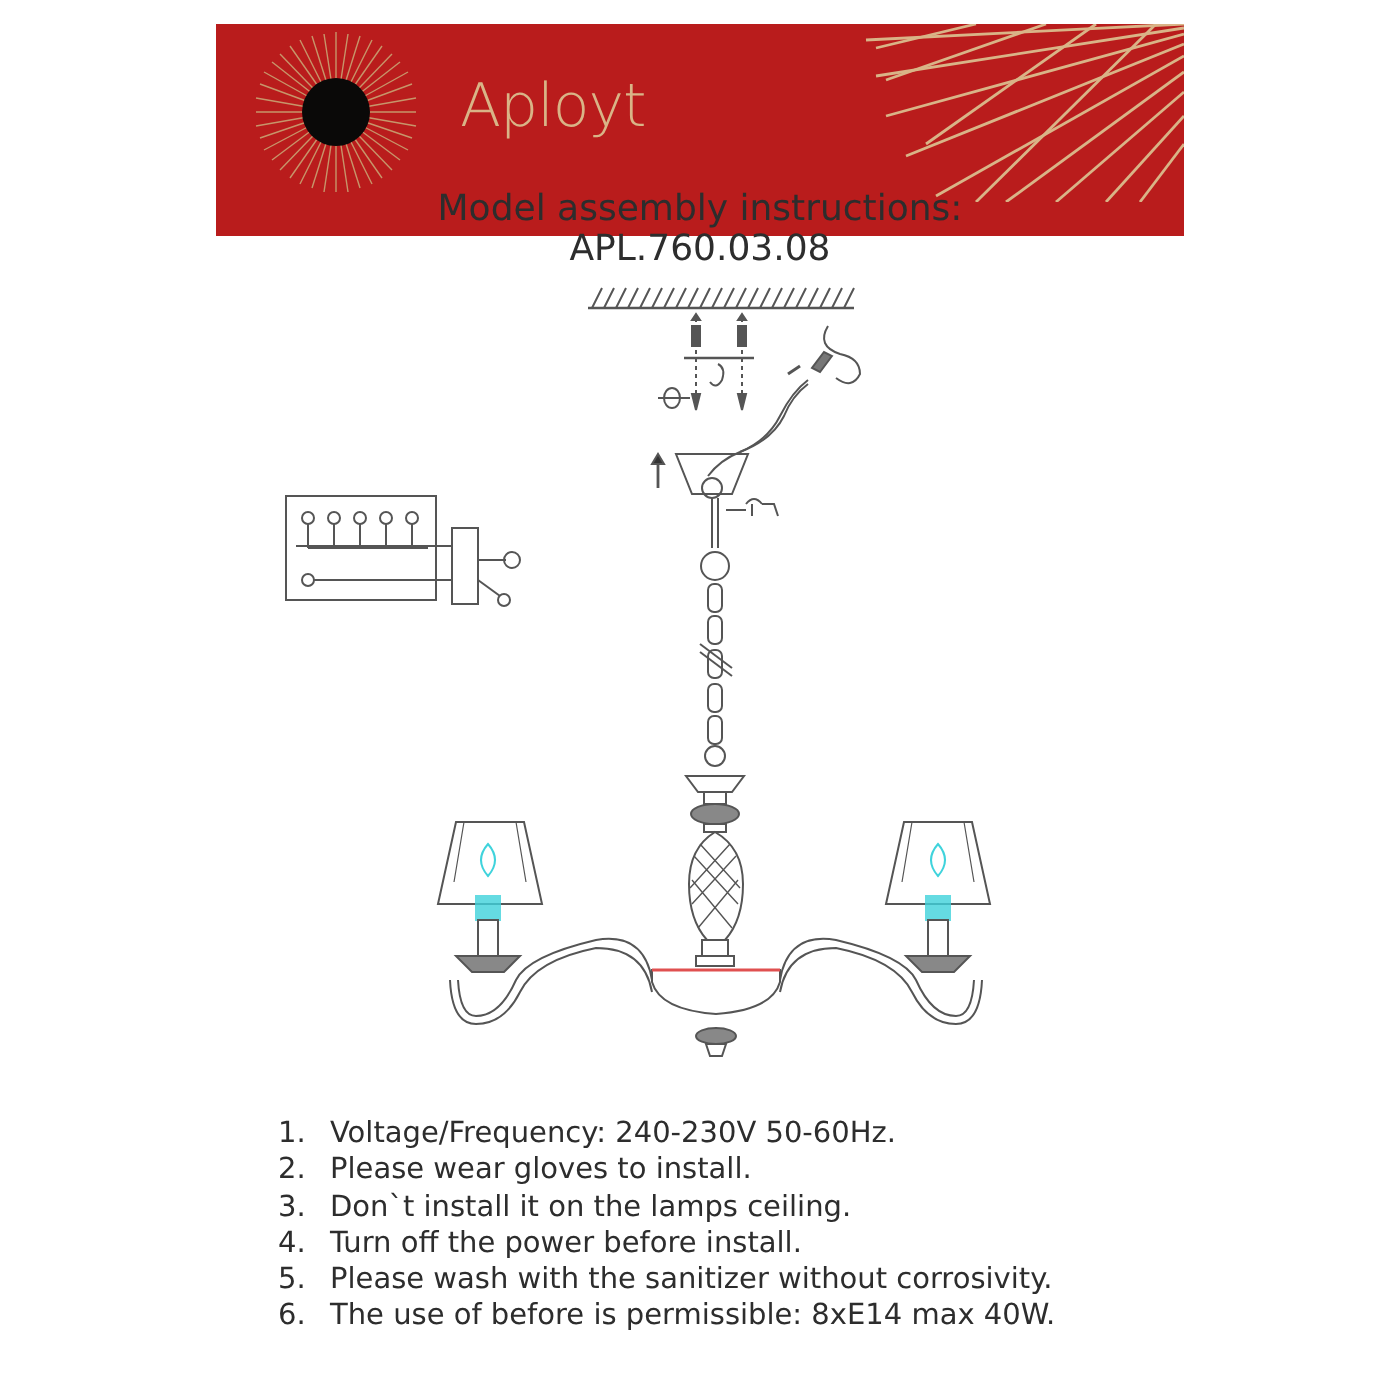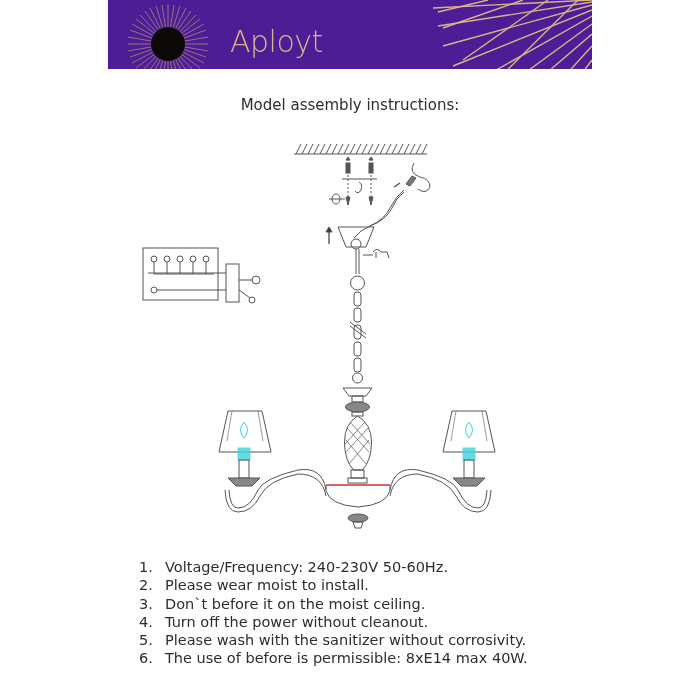--- a/index.html
+++ b/index.html
@@ -1,20 +1,20 @@
 <!DOCTYPE html>
 <html><head>
 <meta charset="utf-8">
 <style>
   html, body { margin:0; padding:0; background:#ffffff; }
   body { width:700px; height:700px; position:relative; overflow:hidden; font-family:"DejaVu Sans", sans-serif; color:#2a2a2a; }
-  .banner { position:absolute; left:108px; top:0; width:484px; height:69px; background:#4c1d95; overflow:hidden; }
+  .banner { position:absolute; left:108px; top:12px; width:484px; height:106px; background:#b91c1c; overflow:hidden; }
   .banner svg { position:absolute; left:0; top:0; }
   .brand { position:absolute; left:122px; top:24px; font-family:"DejaVu Sans", sans-serif; font-size:30px; font-weight:300; color:#d9b487; letter-spacing:-0.5px; }
-  .title { position:absolute; left:0; width:700px; top:95px; text-align:center; font-size:15px; line-height:20px; color:#2d2d2d; }
+  .title { position:absolute; left:0; width:700px; top:95px; text-align:center; font-size:18px; line-height:20px; color:#2d2d2d; }
   .diagram { position:absolute; left:0; top:0; }
   .list { position:absolute; left:139px; top:558px; margin:0; padding:0; list-style:none; font-size:14.5px; line-height:18.3px; color:#2d2d2d; }
   .list li { display:flex; white-space:nowrap; }
   .list .num { width:26px; display:inline-block; }
 </style>
 </head>
 <body>
 
 <div class="banner">
   <svg width="484" height="89">
@@ -79,20 +79,21 @@
       <line x1="440" y1="0" x2="355" y2="60"></line>
       <line x1="415" y1="0" x2="335" y2="28"></line>
       <line x1="380" y1="0" x2="330" y2="12"></line>
     </g>
   </svg>
   <div class="brand">Aployt</div>
 </div>
 
 <div class="title">
   <div>Model assembly instructions:</div>
+  <div>APL.760.03.08</div>
 </div>
 
 <svg class="diagram" width="700" height="560">
   <g fill="none" stroke="#555" stroke-width="1">
 
     <g>
       <line x1="294" y1="154" x2="427" y2="154" stroke-width="1.2"></line>
       <path d="M296 154 l5 -10 M302 154 l5 -10 M308 154 l5 -10 M314 154 l5 -10 M320 154 l5 -10 M326 154 l5 -10 M332 154 l5 -10 M338 154 l5 -10 M344 154 l5 -10 M350 154 l5 -10 M356 154 l5 -10 M362 154 l5 -10 M368 154 l5 -10 M374 154 l5 -10 M380 154 l5 -10 M386 154 l5 -10 M392 154 l5 -10 M398 154 l5 -10 M404 154 l5 -10 M410 154 l5 -10 M416 154 l5 -10 M422 154 l5 -10"></path>
     </g>
 
@@ -199,29 +200,29 @@
   </g>
 </svg>
 
 <ol class="list">
   <li>
       <span class="num">1.</span>
       <span>Voltage/Frequency: 240-230V 50-60Hz.</span>
     </li>
   <li>
       <span class="num">2.</span>
-      <span>Please wear moist to install.</span>
+      <span>Please wear gloves to install.</span>
     </li>
   <li>
       <span class="num">3.</span>
-      <span>Don`t before it on the moist ceiling.</span>
+      <span>Don`t install it on the lamps ceiling.</span>
     </li>
   <li>
       <span class="num">4.</span>
-      <span>Turn off the power without cleanout.</span>
+      <span>Turn off the power before install.</span>
     </li>
   <li>
       <span class="num">5.</span>
       <span>Please wash with the sanitizer without corrosivity.</span>
     </li>
   <li>
       <span class="num">6.</span>
       <span>The use of before is permissible: 8xE14 max 40W.</span>
     </li>
 </ol>

